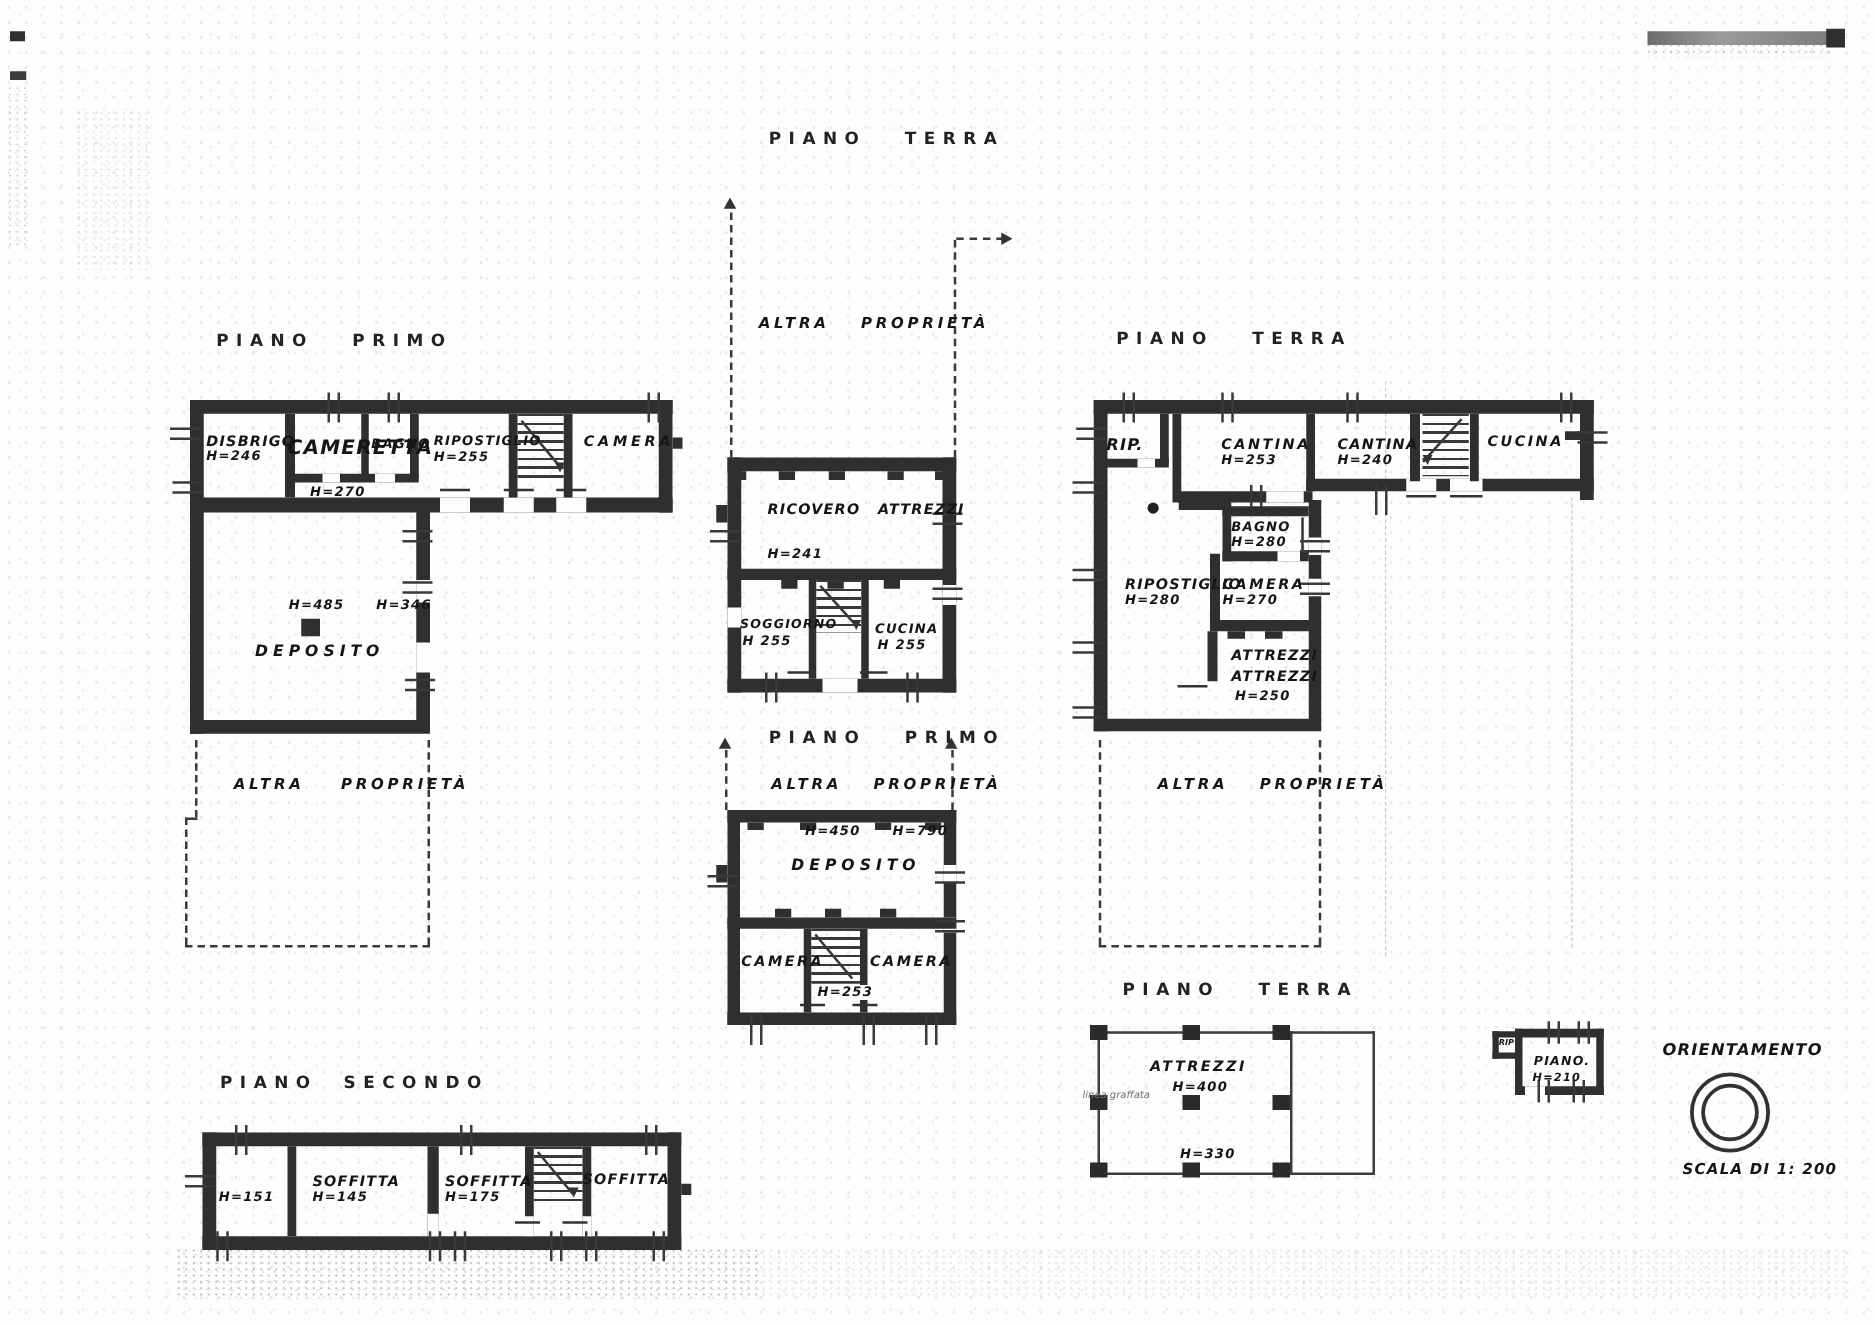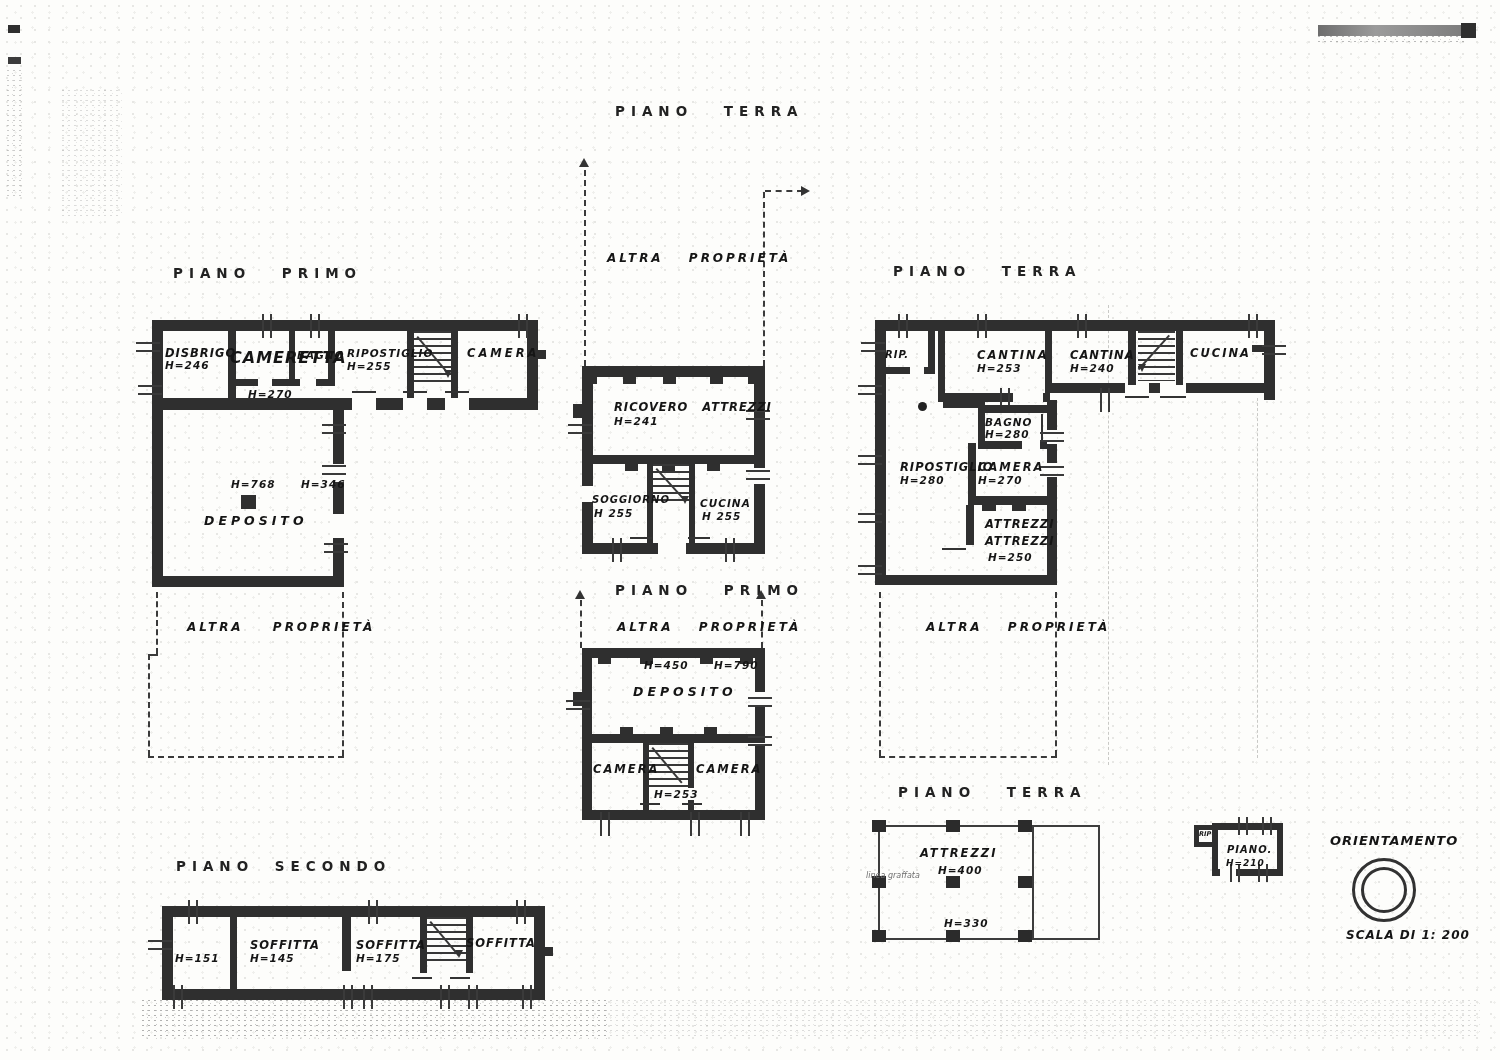--- a/index.html
+++ b/index.html
@@ -95,21 +95,21 @@
 
   <div class="w" style="left:152px;top:409px;width:11px;height:178px"></div>
   <div class="w" style="left:333px;top:409px;width:11px;height:169px"></div>
   <div class="gap" style="left:333px;top:464px;width:11px;height:18px"></div>
   <div class="gap" style="left:333px;top:514px;width:11px;height:24px"></div>
   <div class="w" style="left:152px;top:576px;width:192px;height:11px"></div>
   <div class="w" style="left:241px;top:495px;width:15px;height:14px"></div>
   <div class="tickh" style="left:322px;top:424px"></div>
   <div class="tickh" style="left:322px;top:465px"></div>
   <div class="tickh" style="left:324px;top:543px"></div>
-  <div class="h" style="left:231px;top:478px">H=768</div>
+  <div class="h" style="left:231px;top:478px">H=485</div>
   <div class="h" style="left:301px;top:478px">H=346</div>
   <div class="lbl" style="left:204px;top:513px;font-size:12.5px;letter-spacing:4px">DEPOSITO</div>
 
   <div class="dashv" style="left:156px;top:592px;height:62px"></div>
   <div class="dashh" style="left:148px;top:654px;width:10px"></div>
   <div class="dashv" style="left:148px;top:654px;height:102px"></div>
   <div class="dashh" style="left:148px;top:756px;width:196px"></div>
   <div class="dashv" style="left:342px;top:592px;height:164px"></div>
   <div class="lbl" style="left:187px;top:620px;font-size:12px;letter-spacing:3px;word-spacing:22px">ALTRA PROPRIETÀ</div>
 
@@ -143,21 +143,21 @@
   <div class="diag" style="left:657px;top:468px;width:44px;transform:rotate(48deg)"></div>
   <div class="arr-down" style="left:681px;top:496px"></div>
   <div class="dm" style="left:630px;top:537px;width:22px"></div>
   <div class="dm" style="left:688px;top:537px;width:22px"></div>
   <div class="tickh" style="left:568px;top:424px"></div>
   <div class="tickh" style="left:746px;top:410px"></div>
   <div class="tickh" style="left:746px;top:470px"></div>
   <div class="tickv" style="left:612px;top:538px"></div>
   <div class="tickv" style="left:725px;top:538px"></div>
   <div class="lbl" style="left:614px;top:400px;word-spacing:9px">RICOVERO ATTREZZI</div>
-  <div class="h" style="left:614px;top:415px">H=241</div>
+  <div class="h" style="left:614px;top:437px">H=241</div>
   <div class="lbl" style="left:592px;top:494px;font-size:10px">SOGGIORNO</div>
   <div class="h" style="left:594px;top:507px">H 255</div>
   <div class="lbl" style="left:700px;top:497px;font-size:10.5px">CUCINA</div>
   <div class="h" style="left:702px;top:510px">H 255</div>
 
   <div class="dashv" style="left:580px;top:600px;height:48px"></div>
   <div class="arr-up" style="left:575px;top:590px"></div>
   <div class="dashv" style="left:761px;top:600px;height:48px"></div>
   <div class="arr-up" style="left:756px;top:590px"></div>
   <div class="lbl" style="left:617px;top:620px;font-size:12px;letter-spacing:3px;word-spacing:18px">ALTRA PROPRIETÀ</div>
@@ -217,21 +217,21 @@
   <div class="diag" style="left:1170px;top:336px;width:46px;transform:rotate(132deg)"></div>
   <div class="arr-down" style="left:1138px;top:364px"></div>
   <div class="tickv" style="left:898px;top:314px"></div>
   <div class="tickv" style="left:977px;top:314px"></div>
   <div class="tickv" style="left:1077px;top:314px"></div>
   <div class="tickv" style="left:1248px;top:314px"></div>
   <div class="tickh" style="left:1262px;top:345px"></div>
   <div class="tickh" style="left:861px;top:342px"></div>
   <div class="tickv" style="left:1000px;top:388px"></div>
   <div class="tickv" style="left:1100px;top:388px"></div>
-  <div class="lbl" style="left:885px;top:349px;font-size:10px">RIP.</div>
+  <div class="lbl" style="left:885px;top:349px;font-size:13px">RIP.</div>
   <div class="lbl" style="left:977px;top:348px;letter-spacing:2px">CANTINA</div>
   <div class="h" style="left:977px;top:362px">H=253</div>
   <div class="lbl" style="left:1070px;top:348px">CANTINA</div>
   <div class="h" style="left:1070px;top:362px">H=240</div>
   <div class="lbl" style="left:1190px;top:346px;letter-spacing:2px">CUCINA</div>
 
   <div class="w" style="left:1047px;top:400px;width:10px;height:177px"></div>
   <div class="gap" style="left:1047px;top:430px;width:10px;height:14px"></div>
   <div class="gap" style="left:1047px;top:463px;width:10px;height:14px"></div>
   <div class="w" style="left:875px;top:575px;width:182px;height:10px"></div>

